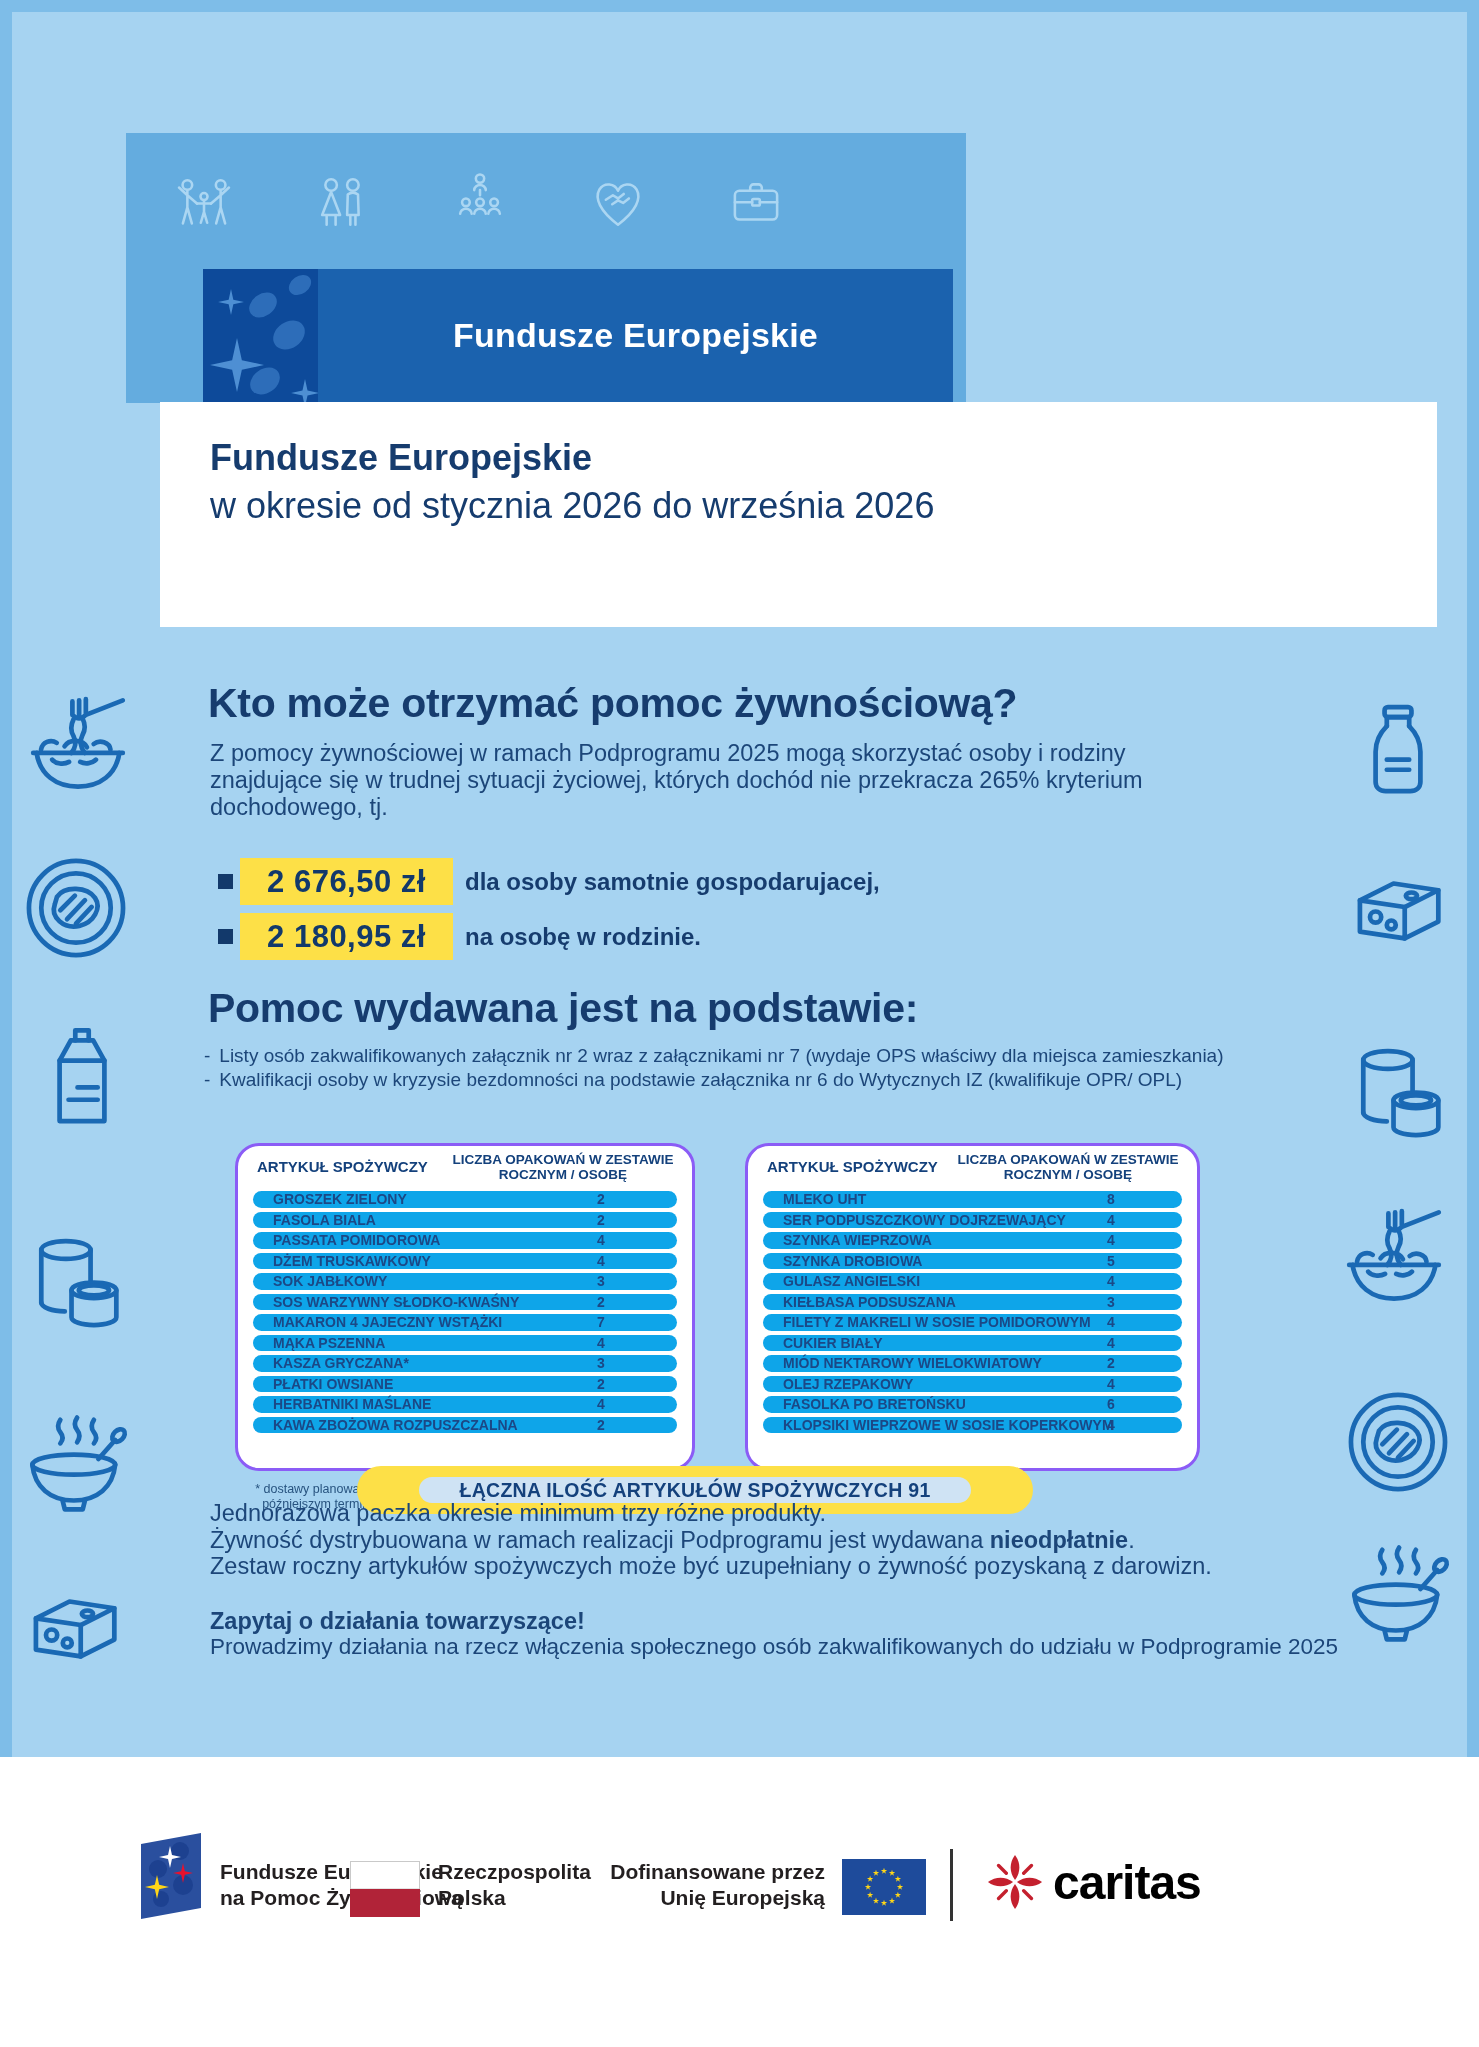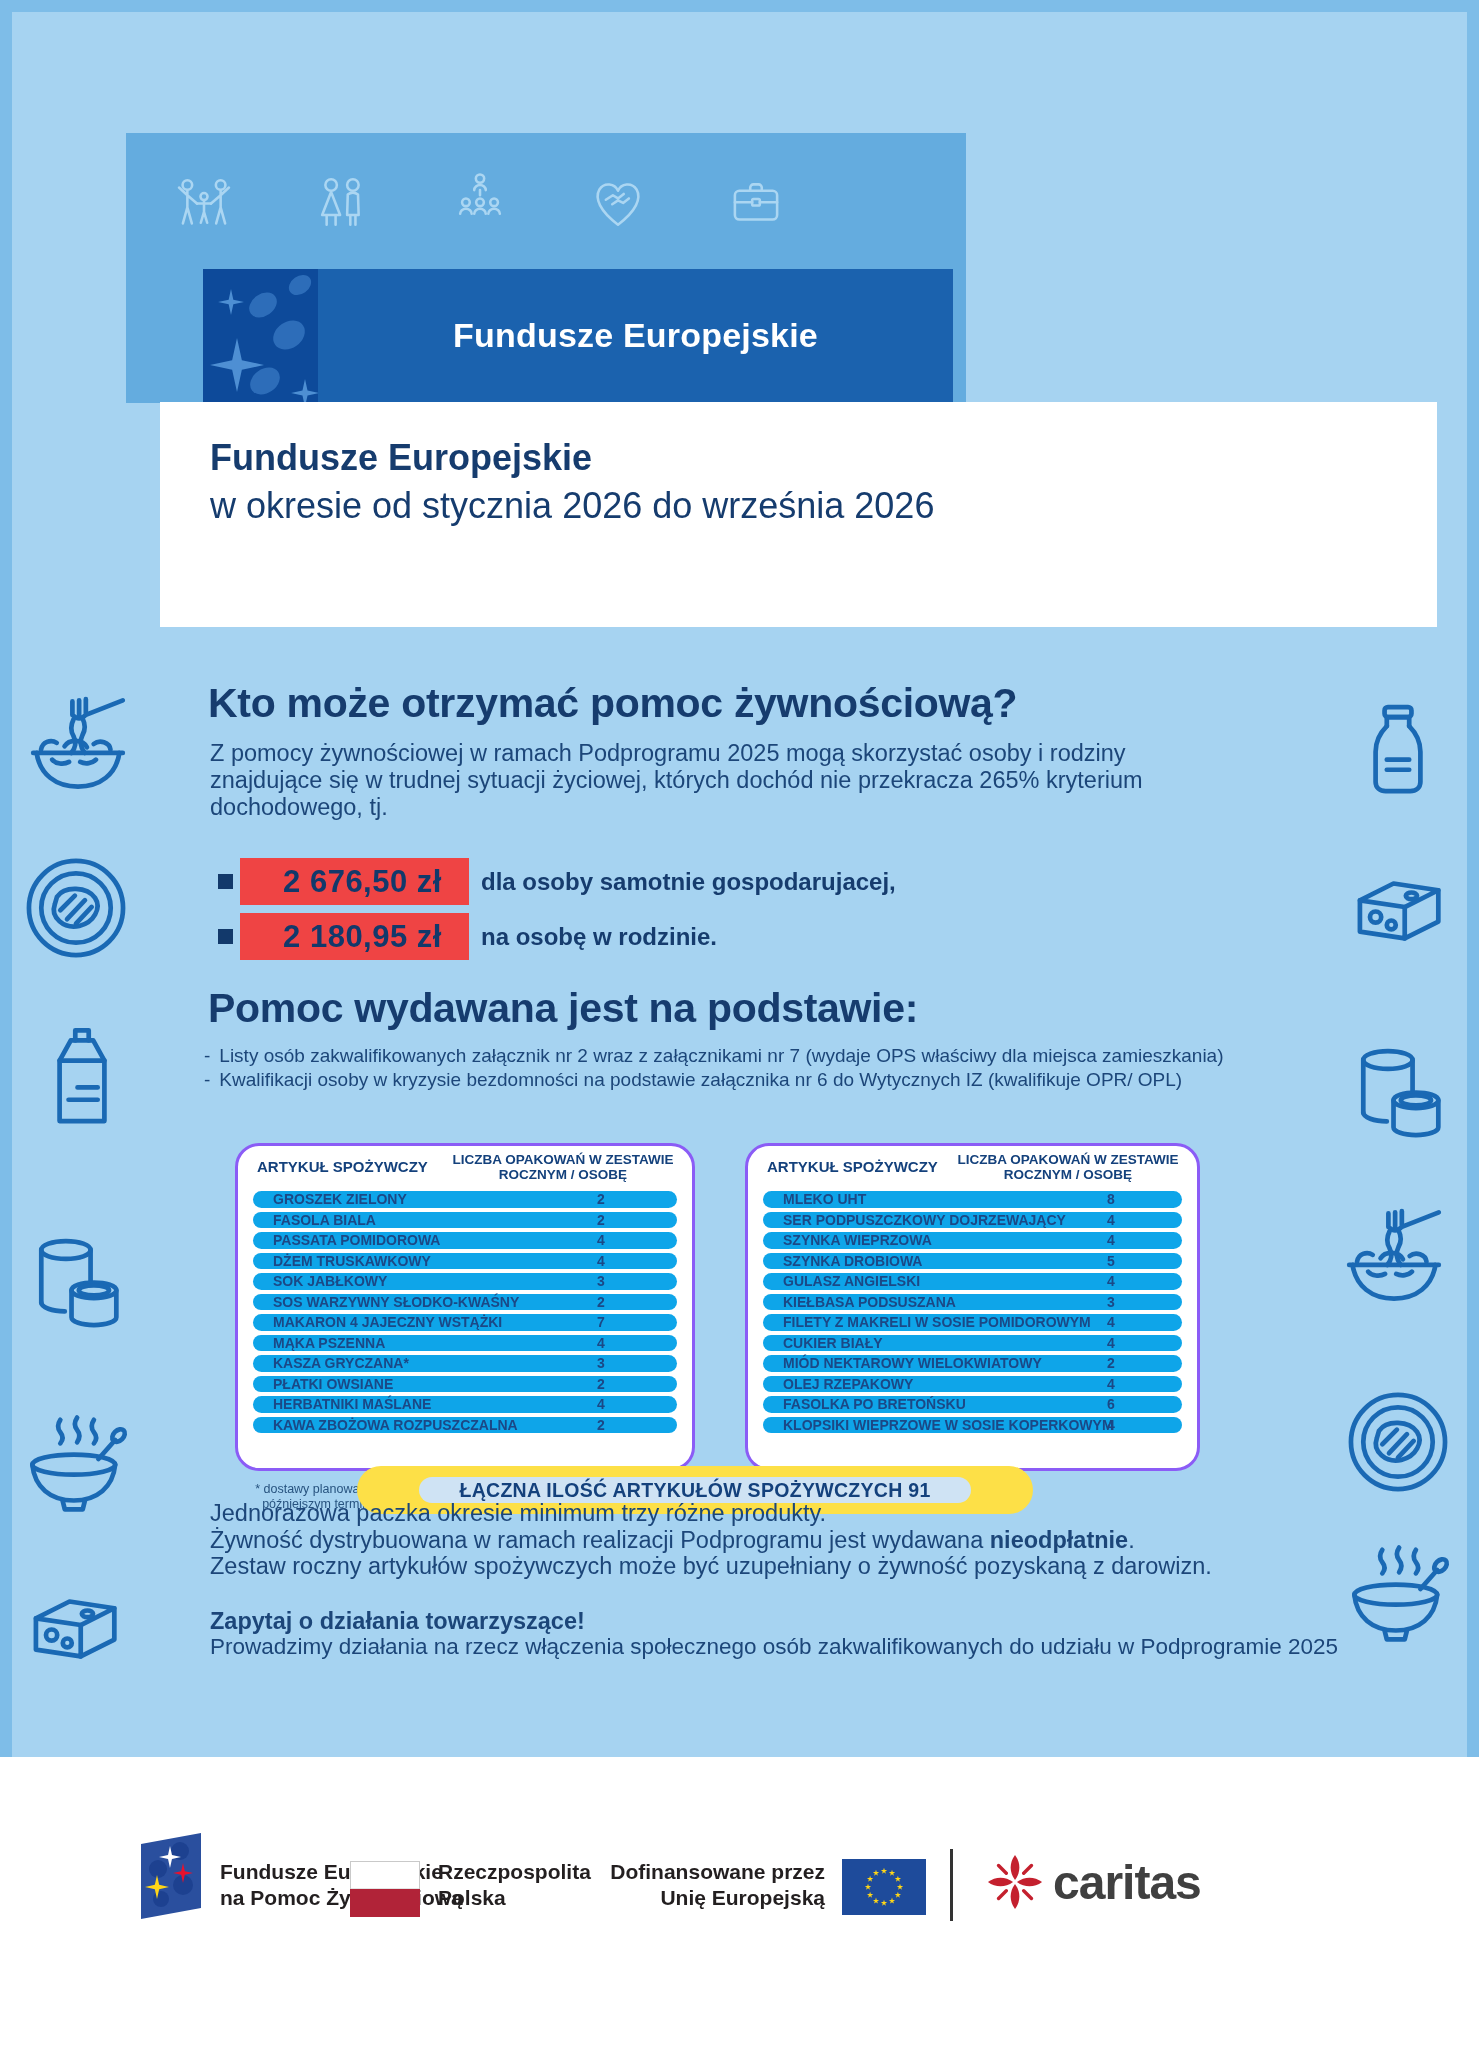--- a/index.html
+++ b/index.html
@@ -19,22 +19,22 @@
                font-size:34px;font-weight:bold;letter-spacing:.2px;}
   
   .title-card{position:absolute;left:160px;top:402px;width:1277px;height:225px;background:#fff;
               box-sizing:border-box;padding:32px 0 0 50px;color:#163c6e;font-size:36px;line-height:48px;}
   .title-card .b{font-weight:bold;}
   
   .h-big{position:absolute;left:208px;color:#163c6e;font-size:41px;font-weight:bold;letter-spacing:-.3px;white-space:nowrap;}
   .who-body{position:absolute;left:210px;top:740px;color:#1c4679;font-size:23.5px;line-height:27px;white-space:nowrap;}
   .amount-row{position:absolute;left:218px;display:flex;align-items:center;height:47px;}
   .bullet{width:15px;height:15px;background:#12396b;margin-right:7px;flex:0 0 15px;}
-  .amount-box{width:213px;height:47px;background:#ef4444;color:#12396b;font-size:31px;font-weight:bold;
-              display:flex;align-items:center;justify-content:center;letter-spacing:.5px;padding-left:16px;}
+  .amount-box{width:213px;height:47px;background:#fde047;color:#12396b;font-size:31px;font-weight:bold;
+              display:flex;align-items:center;justify-content:center;letter-spacing:.5px;}
   .amount-label{margin-left:12px;color:#163c6e;font-size:24px;font-weight:bold;white-space:nowrap;}
   .basis-list{position:absolute;left:204px;top:1044px;color:#1c4679;font-size:19px;line-height:24px;}
   .basis-item{white-space:nowrap;}
   .basis-item::before{content:"-";margin-right:9px;}
   
   .tables-wrap{position:absolute;left:235px;top:1143px;width:1010px;height:306px;}
   .pkg-box{position:absolute;top:0;background:#fff;border:3px solid #8b5cf6;border-radius:24px;
            box-sizing:border-box;height:328px;padding:4px 15px;}
   .pkg-left{left:0;width:460px;}
   .pkg-right{left:510px;width:455px;}
@@ -53,21 +53,21 @@
   
   .notes{position:absolute;left:210px;top:1500px;color:#1c4679;font-size:23.5px;line-height:26.5px;}
   .notes .cta-h{font-weight:bold;margin-top:28px;}
   .notes .cta-b{font-size:22.5px;}
   
   .footer{position:absolute;left:0;top:1757px;width:1479px;height:290px;background:#fff;color:#231f20;}
   .f-label{position:absolute;font-size:21px;line-height:25.5px;font-weight:bold;}
   .f-right{text-align:right;}
   .divider{position:absolute;left:950px;top:92px;width:2.5px;height:72px;background:#333;}
   .caritas{position:absolute;left:986px;top:96px;display:flex;align-items:center;gap:9px;}
-  .caritas-word{color:#404040;font-size:48px;font-weight:bold;letter-spacing:-1px;}
+  .caritas-word{color:#000000;font-size:48px;font-weight:bold;letter-spacing:-1px;}
   
   .food{position:absolute;width:112px;height:112px;}
   svg.lines{stroke:#1a69b4;stroke-width:4.2;fill:none;stroke-linecap:round;stroke-linejoin:round;}
   svg.strip-lines{stroke:#abd6f2;stroke-width:4;fill:none;stroke-linecap:round;stroke-linejoin:round;}
   .hidden-defs{position:absolute;width:0;height:0;overflow:hidden;}
 </style>
 </head>
 <body>
 
 <svg class="hidden-defs" aria-hidden="true">

